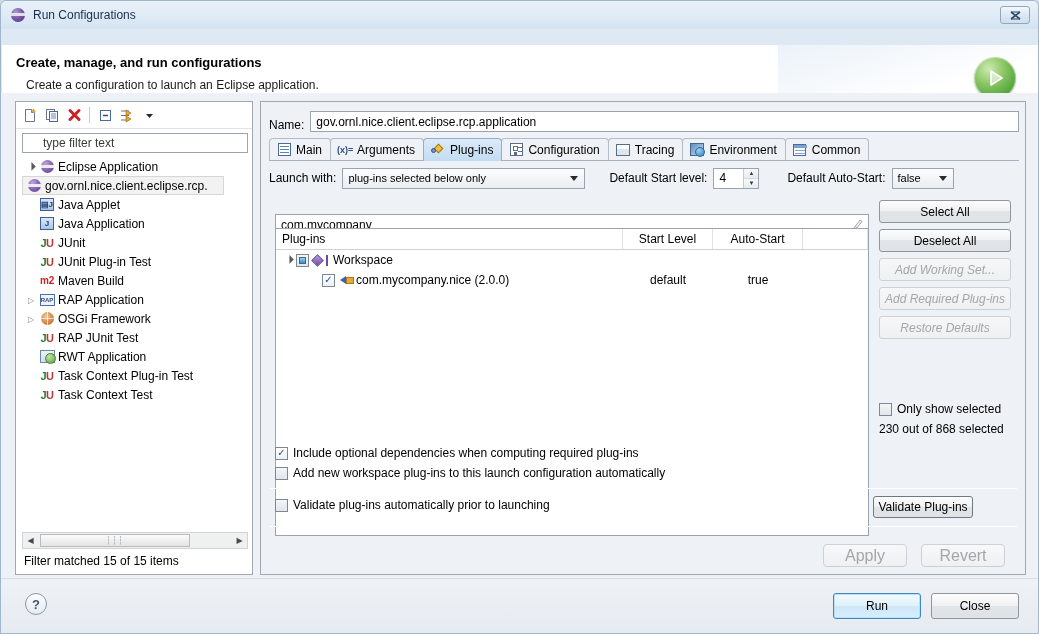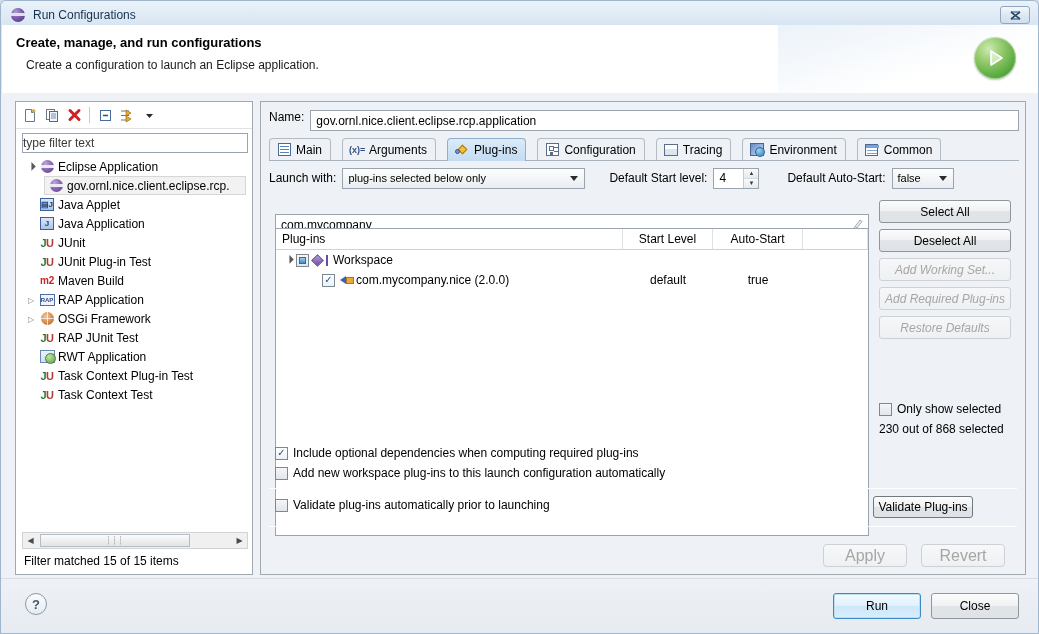--- a/index.html
+++ b/index.html
@@ -55,21 +55,21 @@
     border: 1px solid #8fa8c0;
     border-radius: 3px;
     background: linear-gradient(to bottom, #f3f8fc 0%, #dce8f3 50%, #cfdfee 100%);
     display: flex; align-items: center; justify-content: center;
     font-size: 11px; color: #2b4a68;
     cursor: pointer;
   }
 
   
   .header {
-    position: absolute; left: 1px; top: 24px;
+    position: absolute; left: 1px; top: 44px;
     width: 1036px; height: 80px;
     background: #ffffff;
     border-bottom: 1px solid #c0c9d2;
   }
   .header-title {
     position: absolute; left: 14px; top: 10px;
     font-size: 13px; font-weight: bold; color: #000;
   }
   .header-sub {
     position: absolute; left: 24px; top: 33px;
@@ -118,21 +118,21 @@
     cursor: pointer;
   }
   .tb-sep { width: 1px; height: 16px; background: #c6ccd2; margin: 0 4px; }
 
   .filter-box {
     position: absolute; left: 6px; top: 31px;
     width: 226px; height: 20px;
     border: 1px solid #9aa4ae;
     background: #fff;
     display: flex; align-items: center;
-    padding-left: 0;
+    padding-left: 20px;
     font-size: 12px; color: #3a3a3a;
   }
 
   .tree {
     position: absolute; left: 6px; top: 55px;
     width: 226px; height: 372px;
     overflow: hidden;
     background: #fff;
   }
   .tree-row {
@@ -234,37 +234,37 @@
   
   .right-panel {
     position: absolute; left: 259px; top: 8px;
     width: 766px; height: 474px;
     background: #eef1f5;
     border: 1px solid #a0a8b0;
   }
   .name-row {
     position: absolute; left: 8px; top: 8px;
     width: 750px; height: 22px;
-    display: flex; align-items: flex-start;
+    display: flex; align-items: flex-end;
   }
   .name-label { font-size: 12px; margin-right: 6px; }
   .name-input {
     flex: 1; height: 21px;
     background: #fff;
     border: 1px solid #9aa4ae;
     display: flex; align-items: center;
     padding-left: 5px;
     font-size: 12px;
   }
 
   .tabstrip {
     position: absolute; left: 8px; top: 36px;
     width: 750px; height: 23px;
     border-bottom: 1px solid #a8b2bc;
-    display: flex; align-items: flex-start; gap: 12px;
+    display: flex; align-items: center;
   }
   .tab {
     height: 22px;
     display: flex; align-items: center;
     padding: 0 8px 0 6px;
     font-size: 12px;
     border: 1px solid #b3bcc5;
     border-bottom: none;
     border-radius: 4px 4px 0 0;
     background: #eef1f5;
@@ -587,21 +587,21 @@
       <div class="tree">
 
         <div class="tree-row">
           <span class="twisty open"></span>
           <span class="tree-icon">
               <span class="icon-eclipse"></span>
             </span>
           <span class="tree-label">Eclipse Application</span>
         </div>
 
-        <div class="tree-row selected" style="margin-left:22px;width:202px;">
+        <div class="tree-row selected" style="width:202px;">
           <span class="tree-icon">
               <span class="icon-eclipse"></span>
             </span>
           <span class="tree-label">gov.ornl.nice.client.eclipse.rcp.</span>
         </div>
 
         <div class="tree-row" style="padding-left:16px;">
           <span class="tree-icon">
               <span class="icon-sq">▤J</span>
             </span>

